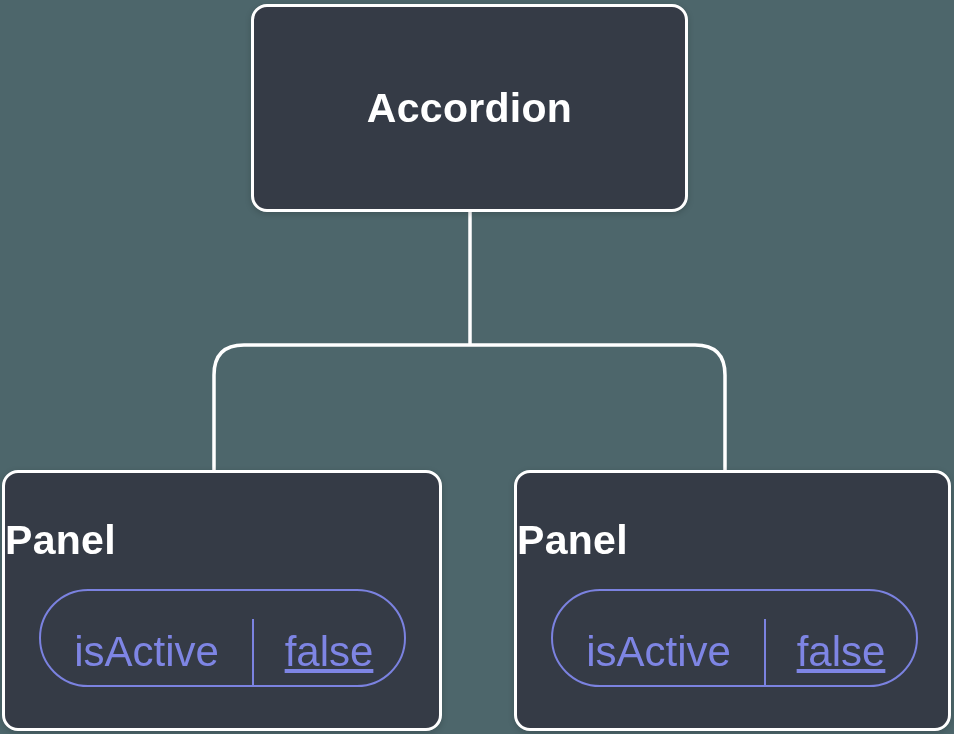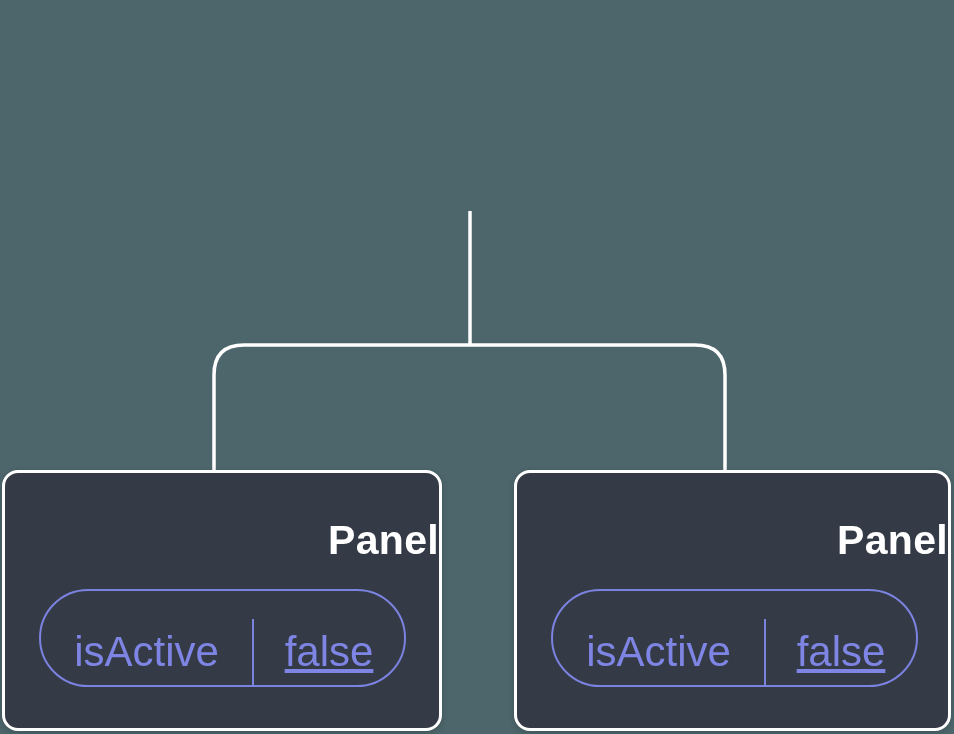--- a/index.html
+++ b/index.html
@@ -55,21 +55,21 @@
     top: 470px;
     height: 261px;
   }
   .panel-left  { left: 2px;   width: 440px; }
   .panel-right { left: 514px; width: 437px; }
   .panel-node .node-title {
     position: absolute;
     top: 44px;
     left: 0;
     right: 0;
-    text-align: right;
+    text-align: left;
   }
   .state-pill {
     position: absolute;
     top: 116px;
     left: 34px;
     width: 367px;
     height: 98px;
     box-sizing: border-box;
     border: 2.5px solid var(--state-accent, #7B82E0);
     border-radius: 49px;
@@ -99,20 +99,23 @@
 </head>
 <body>
 
 <div class="canvas">
 
   <svg class="connectors" viewBox="0 0 954 734" aria-hidden="true">
     <path d="M470 211 L470 345"></path>
     <path d="M214 470 L214 375 Q214 345 244 345 L695 345 Q725 345 725 375 L725 470"></path>
   </svg>
 
+  <div class="node root-node">
+    <span class="node-title">Accordion</span>
+  </div>
 
   <div class="node panel-node panel-left">
     <span class="node-title">Panel</span>
     <div class="state-pill">
       <span class="pill-cell pill-name">isActive</span>
       <span class="pill-cell pill-value">false</span>
     </div>
   </div>
 
   <div class="node panel-node panel-right">

